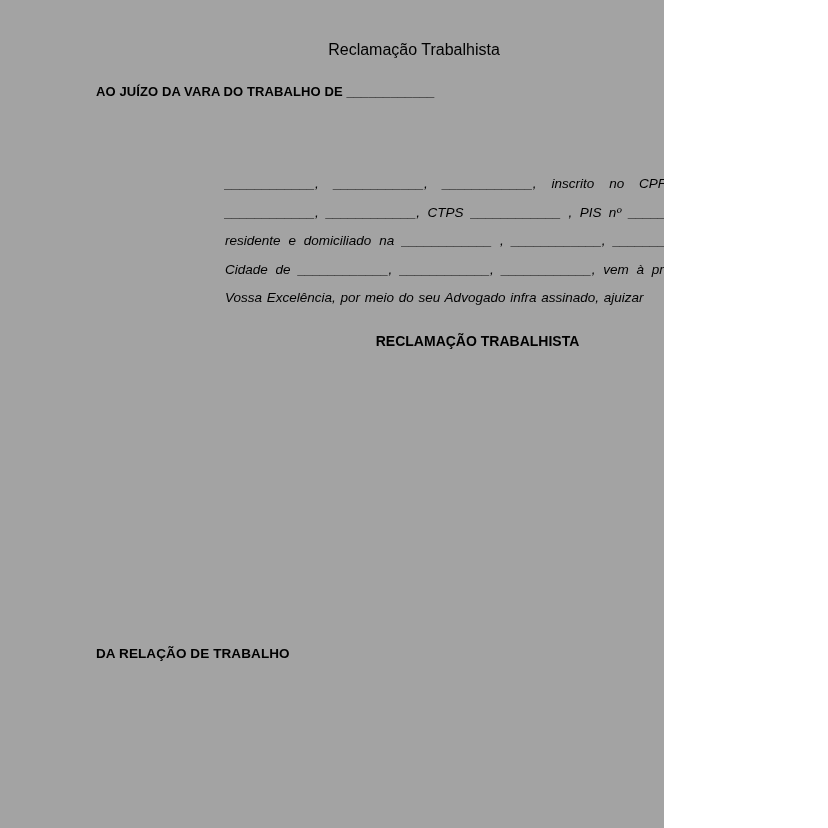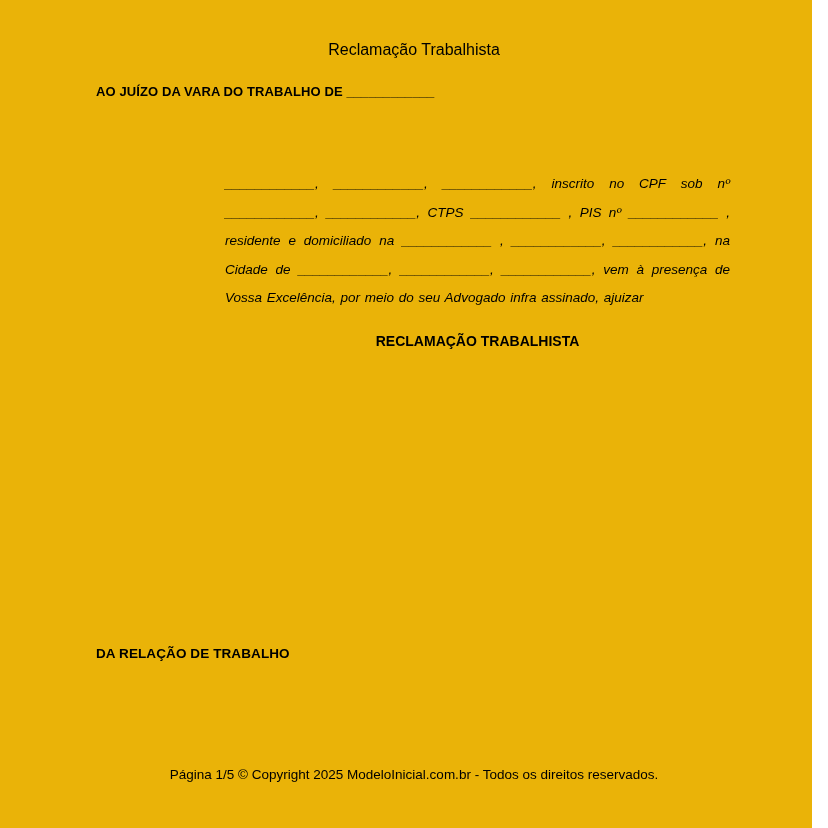--- a/index.html
+++ b/index.html
@@ -9,23 +9,23 @@
   }
   body {
     width: 828px;
     height: 828px;
     font-family: "Liberation Sans", sans-serif;
     color: #000000;
     -webkit-font-smoothing: antialiased;
   }
   .page {
     position: relative;
-    width: 812px;
+    width: 664px;
     height: 828px;
-    background: #eab308;
+    background: #a3a3a3;
     overflow: hidden;
   }
   .doc-title {
     position: absolute;
     top: 40px;
     left: 0;
     width: 828px;
     text-align: center;
     font-size: 16px;
     line-height: 20px;
@@ -105,15 +105,14 @@
 
   <div class="action-title">
     <div>RECLAMAÇÃO TRABALHISTA</div>
   </div>
 
 
 
   <div class="section-heading">DA RELAÇÃO DE TRABALHO</div>
 
 
-  <div class="page-footer">Página 1/5 © Copyright 2025 ModeloInicial.com.br - Todos os direitos reservados.</div>
 
 </div>
 
 </body></html>

